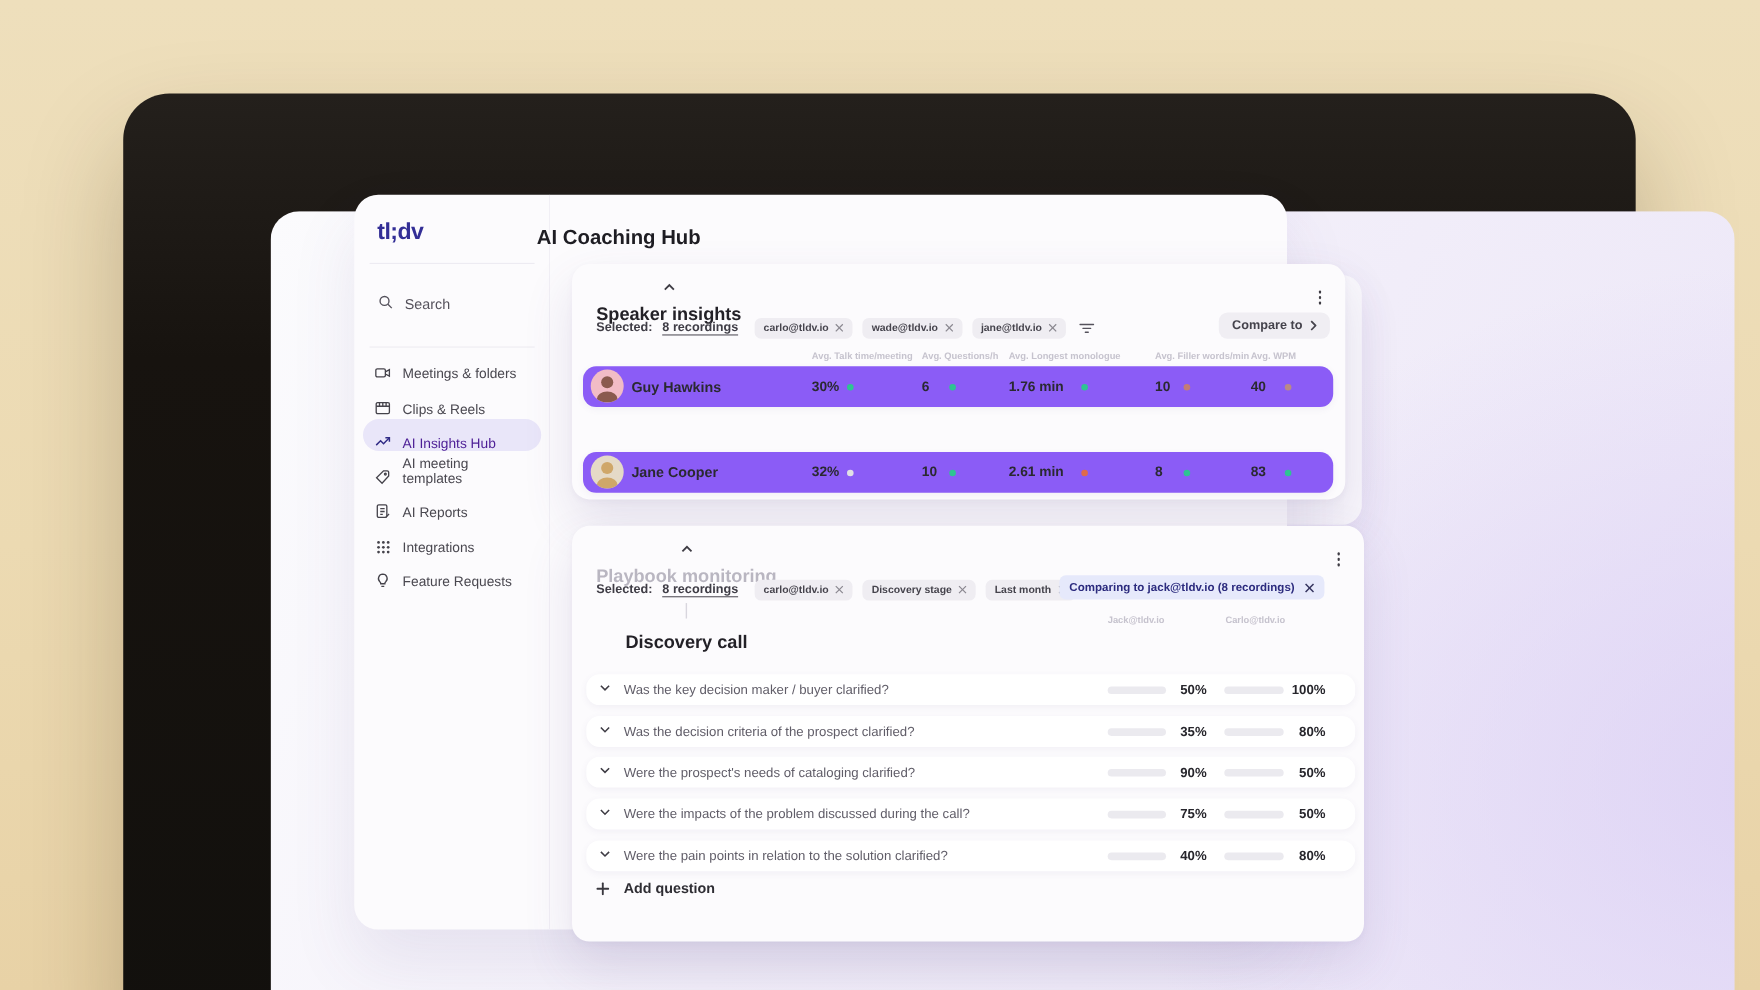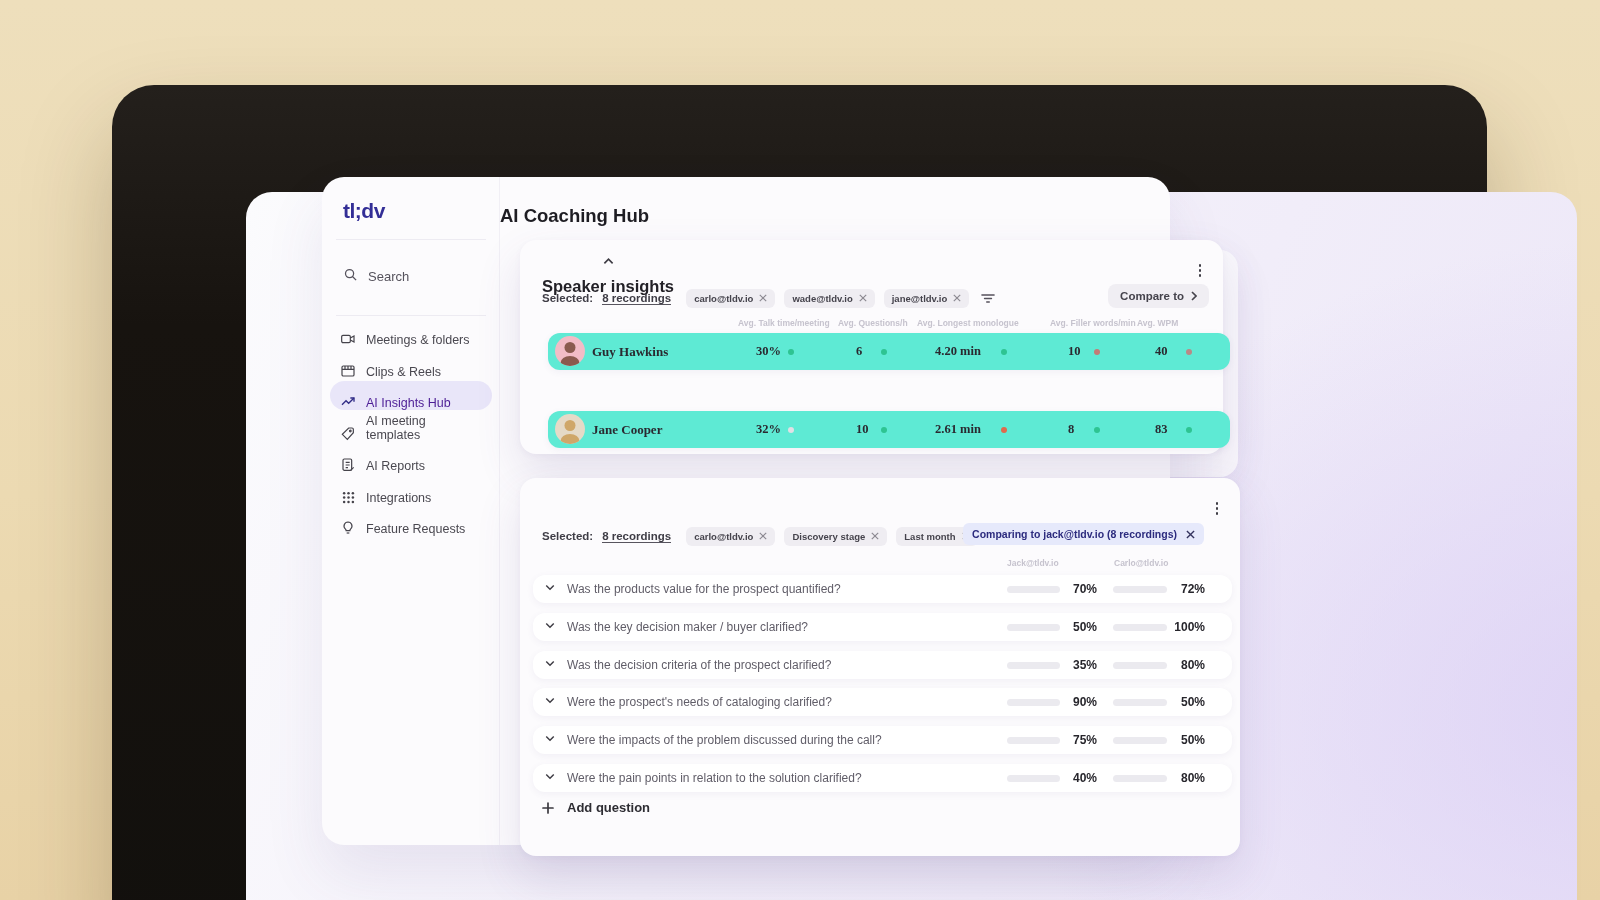--- a/index.html
+++ b/index.html
@@ -33,21 +33,21 @@
           color:#332e96; letter-spacing:-.5px; }
   .side-divider { position:absolute; left:14px; width:150px; height:1px; background:#edebf2; }
   .search-row { position:absolute; left:21px; top:90px; display:flex; align-items:center; gap:10px;
                 color:#55525c; font-size:13px; }
   .nav-item { position:absolute; left:8px; width:162px; height:29px; display:flex; align-items:flex-end;
               gap:10px; padding:0 10px; border-radius:15px; color:#4a4850; font-size:12.5px; font-weight:500; }
   .nav-item.active { background:#e9e6f9; color:#4c1d95; font-weight:400; }
   .nav-item .ic { display:flex; width:16px; justify-content:center; color:#45434b; }
   .nav-item.active .ic { color:#312c86; }
 
-  .page-title { position:absolute; left:500px; top:205px; font-size:18.5px; font-weight:700; color:#1e1d23; }
+  .page-title { position:absolute; left:488px; top:205px; font-size:18.5px; font-weight:700; color:#1e1d23; }
 
   .panel { position:absolute; background:#fcfbfd; border-radius:16px;
            box-shadow:0 20px 45px rgba(92,70,140,.14), 0 2px 6px rgba(92,70,140,.05); }
   .panel.speaker { left:520px; top:240px; width:703px; height:214px; }
   .panel.playbook { left:520px; top:478px; width:720px; height:378px; }
 
   .panel-head { position:absolute; left:22px; top:17px; display:flex; align-items:center; gap:12px;flex-direction:column; }
   .panel-title { font-size:16.5px; font-weight:700; color:#232127; }
   .panel-title.muted { color:#b9b6c1; font-weight:600; }
   .title-sep { color:#d8d6de; font-size:15px; font-weight:400; }
@@ -63,22 +63,22 @@
   .funnel { margin-left:3px; cursor:pointer; display:flex; }
   .compare-pill { position:absolute; right:14px; top:44px; display:flex; align-items:center; gap:7px;
                   background:#f0eef3; border-radius:8px; padding:6px 12px; font-size:11.5px;
                   color:#45434c; font-weight:600; cursor:pointer; }
   .comparing-chip { position:absolute; right:36px; top:45px; display:flex; align-items:center; gap:9px;
                     background:#e6e9fb; border-radius:6px; padding:5px 9px; font-size:10.5px;
                     font-weight:700; color:#2c2b7e; cursor:pointer; }
 
   .col-head { position:absolute; font-size:8.5px; color:#c6c3ce; font-weight:600; white-space:nowrap; }
 
-  .s-row { position:absolute; left:28px; width:682px; height:37px; background:#5eead4; border-radius:12px;
-           box-shadow:0 2px 7px rgba(100,80,140,.07);font-family:Liberation Serif, serif; }
+  .s-row { position:absolute; left:10px; width:682px; height:37px; background:#8b5cf6; border-radius:12px;
+           box-shadow:0 2px 7px rgba(100,80,140,.07); }
   .avatar { position:absolute; left:7px; top:3px; width:30px; height:30px; border-radius:50%; overflow:hidden; }
   .s-name { position:absolute; left:44px; top:11px; font-size:13px; font-weight:700; color:#2a2930; }
   .s-val { position:absolute; top:11px; font-size:12.5px; font-weight:700; color:#2a2930; white-space:nowrap; }
   .dot { position:absolute; top:15.5px; width:6px; height:6px; border-radius:50%; }
   .v1{left:208px} .v2{left:308px} .v3{left:387px} .v4{left:520px} .v5{left:607px}
   .d1{left:240px} .d2{left:333px} .d3{left:453px} .d4{left:546px} .d5{left:638px}
 
   .q-row { position:absolute; left:13px; width:699px; height:28px; background:#ffffff; border-radius:12px;
            box-shadow:0 2px 7px rgba(100,80,140,.07); }
   .q-chev { position:absolute; left:12px; top:9px; display:flex; cursor:pointer; color:#3e3c44; }
@@ -258,21 +258,21 @@
         <svg width="30" height="30" viewBox="0 0 30 30">
             <circle cx="15" cy="11.5" r="5.5" fill="currentColor"></circle>
             <ellipse cx="15" cy="27" rx="9.5" ry="7" fill="currentColor"></ellipse>
           </svg>
       </span>
       <span class="s-name">Guy Hawkins</span>
       <span class="s-val v1">30%</span>
         <span class="dot d1" style="background: rgb(46, 196, 146);"></span>
       <span class="s-val v2">6</span>
         <span class="dot d2" style="background: rgb(46, 196, 146);"></span>
-      <span class="s-val v3">4.20 min</span>
+      <span class="s-val v3">1.76 min</span>
         <span class="dot d3" style="background: rgb(46, 196, 146);"></span>
       <span class="s-val v4">10</span>
         <span class="dot d4" style="background: rgb(196, 124, 118);"></span>
       <span class="s-val v5">40</span>
         <span class="dot d5" style="background: rgb(185, 138, 134);"></span>
     </div>
 
 
     <div class="s-row" style="top:171px">
       <span class="avatar" style="background: rgb(229, 218, 199); color: rgb(207, 167, 105);">
@@ -289,20 +289,30 @@
       <span class="s-val v3">2.61 min</span>
         <span class="dot d3" style="background: rgb(223, 106, 76);"></span>
       <span class="s-val v4">8</span>
         <span class="dot d4" style="background: rgb(46, 196, 146);"></span>
       <span class="s-val v5">83</span>
         <span class="dot d5" style="background: rgb(46, 196, 146);"></span>
     </div>
   </div>
 
   <div class="panel playbook">
+    <div class="panel-head">
+      <span style="display:flex;cursor:pointer;color:#3e3c44">
+        <svg width="11" height="8" viewBox="0 0 12 8" fill="none" stroke="currentColor" stroke-width="1.8">
+            <polyline points="1.5,6.5 6,2 10.5,6.5"></polyline>
+          </svg>
+      </span>
+      <span class="panel-title muted">Playbook monitoring</span>
+      <span class="title-sep">|</span>
+      <span class="panel-title">Discovery call</span>
+    </div>
     <div class="kebab" style="right:18px">
         <i></i>
         <i></i>
         <i></i>
       </div>
 
     <div class="filter-row">
       <span class="sel-label">Selected:</span>
       <span class="sel-link">8 recordings</span>
       <span class="chip" style="margin-left:6px">
@@ -338,32 +348,20 @@
       <span>Comparing to jack@tldv.io (8 recordings)</span>
       <svg width="9" height="9" viewBox="0 0 10 10" stroke="#34335e" stroke-width="1.5">
           <line x1="1" y1="1" x2="9" y2="9"></line>
           <line x1="9" y1="1" x2="1" y2="9"></line>
         </svg>
     </div>
 
     <div class="col-head" style="left:487px;top:80px">Jack@tldv.io</div>
     <div class="col-head" style="left:594px;top:80px">Carlo@tldv.io</div>
 
-    <div class="q-row" style="top:97px">
-      <span class="q-chev">
-          <svg width="10" height="7" viewBox="0 0 12 8" fill="none" stroke="currentColor" stroke-width="1.7">
-            <polyline points="1.5,1.5 6,6 10.5,1.5"></polyline>
-          </svg>
-        </span>
-      <span class="q-text">Was the products value for the prospect quantified?</span>
-      <span class="track jack"><span class="fill" style="width: 70%; background: rgb(46, 196, 146);"></span></span>
-      <span class="pct jack">70%</span>
-      <span class="track carlo"><span class="fill" style="width: 72%; background: rgb(46, 196, 146);"></span></span>
-      <span class="pct carlo">72%</span>
-    </div>
     <div class="q-row" style="top:135px">
       <span class="q-chev">
           <svg width="10" height="7" viewBox="0 0 12 8" fill="none" stroke="currentColor" stroke-width="1.7">
             <polyline points="1.5,1.5 6,6 10.5,1.5"></polyline>
           </svg>
         </span>
       <span class="q-text">Was the key decision maker / buyer clarified?</span>
       <span class="track jack"><span class="fill" style="width: 50%; background: rgb(242, 169, 164);"></span></span>
       <span class="pct jack">50%</span>
       <span class="track carlo"><span class="fill" style="width: 100%; background: rgb(46, 196, 146);"></span></span>

